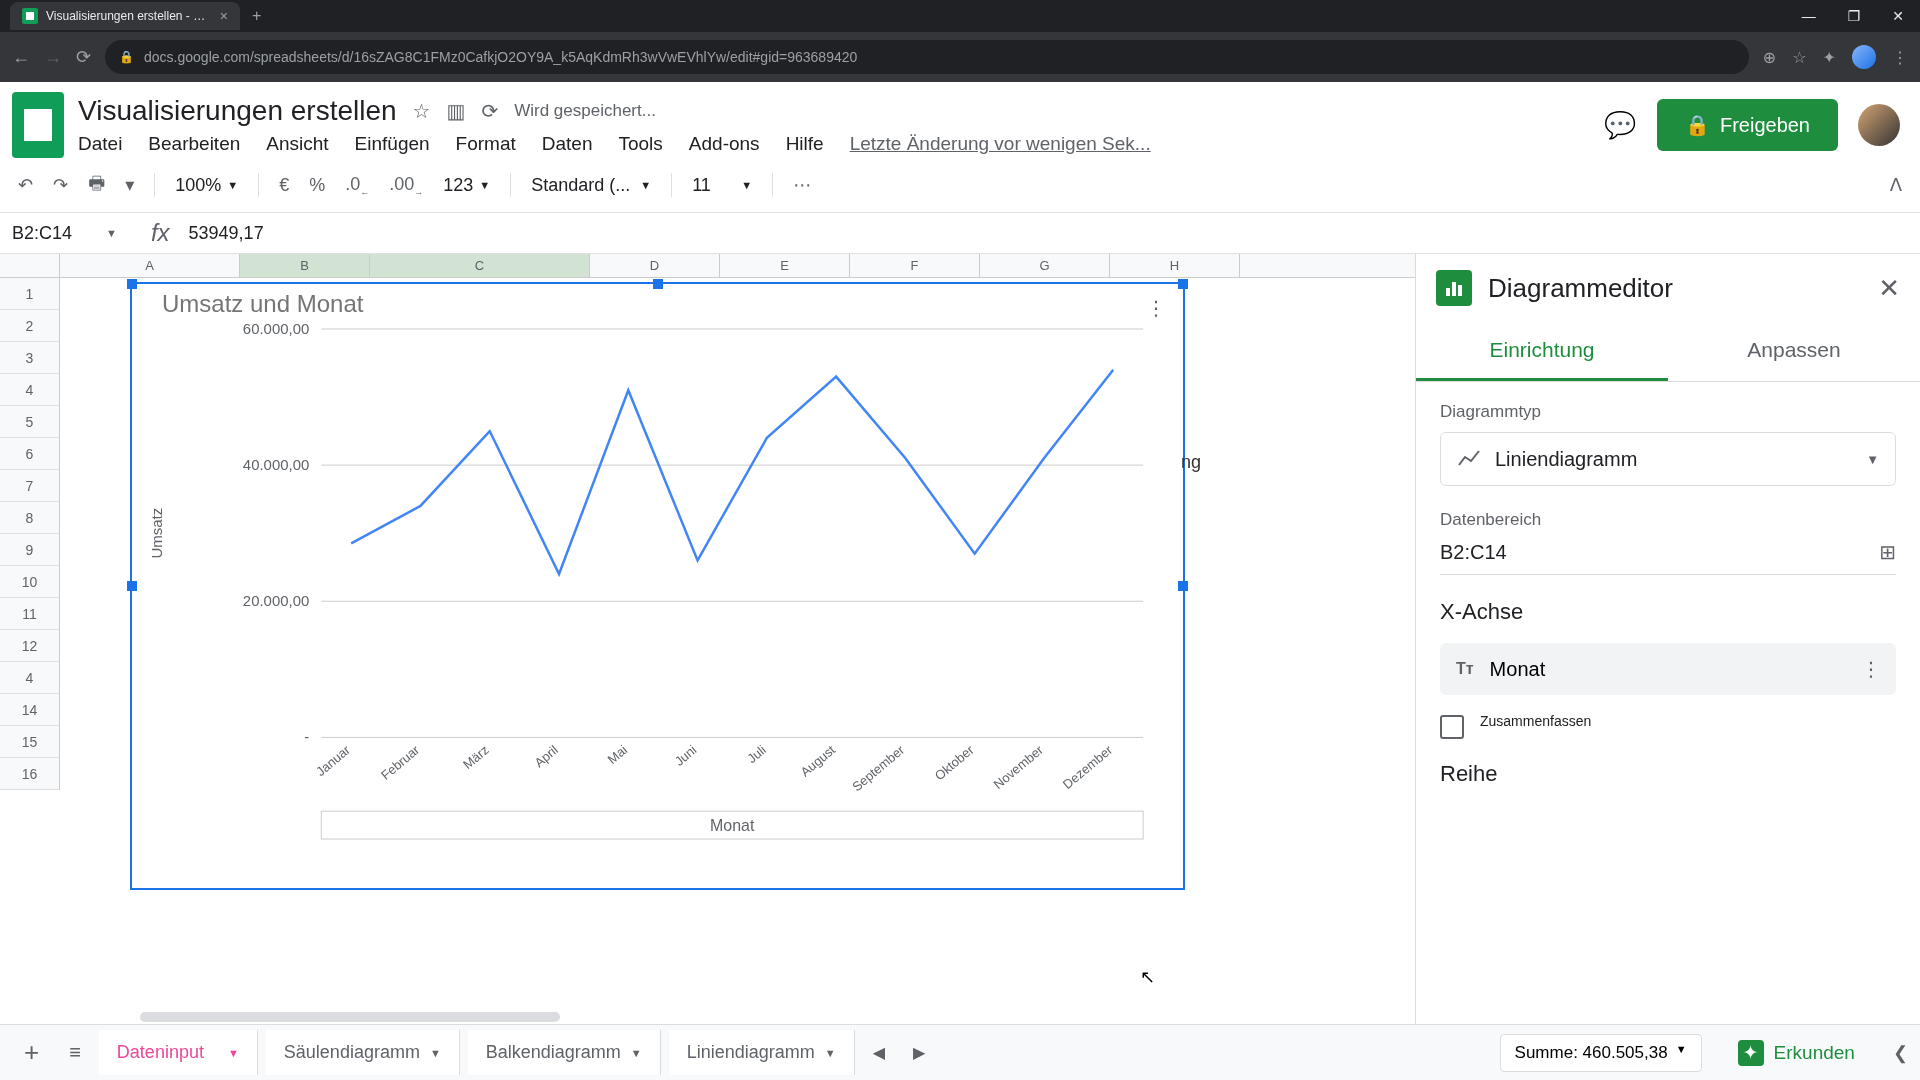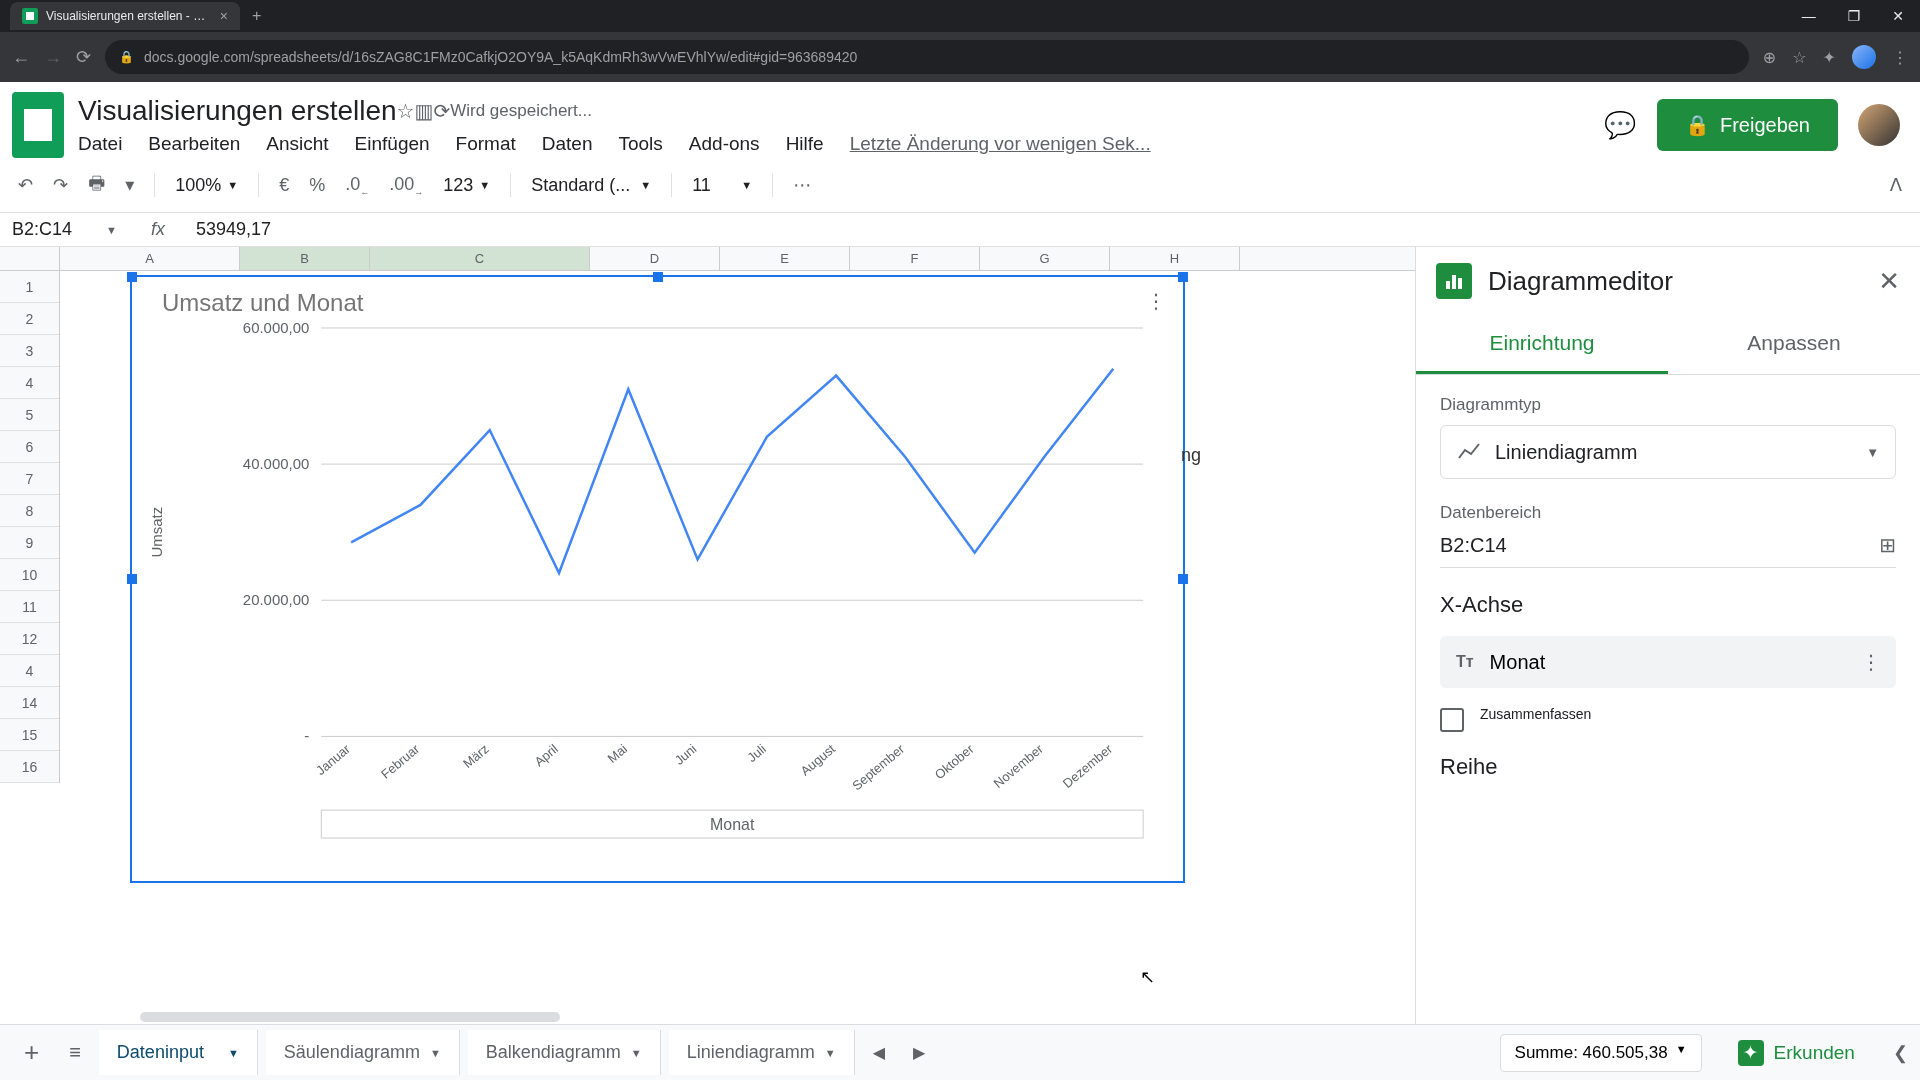--- a/index.html
+++ b/index.html
@@ -24,21 +24,21 @@
 .addr-right { display: flex; gap: 16px; align-items: center; }
 .addr-right span { color: #e8eaed; font-size: 16px; }
 .avatar-sm { width: 24px; height: 24px; border-radius: 50%; background: linear-gradient(135deg,#8ab4f8,#1a73e8); }
 
 
 .app-area { background: #fff; height: calc(100% - 82px); display: flex; flex-direction: column; }
 .app-header { display: flex; align-items: center; padding: 10px 20px 0 12px; gap: 14px; }
 .sheets-logo { width: 52px; height: 66px; background: #0f9d58; position: relative; border-radius: 4px; display:flex; align-items:center; justify-content:center; }
 .sheets-logo::after { content:''; width:28px; height:32px; background:#fff; }
 .doc-meta { flex: 1; }
-.doc-title-row { display: flex; align-items: center; }
+.doc-title-row { display: flex; align-items: center; gap: 16px; }
 .doc-title { font-size: 28px; color: #202124; }
 .header-icon { color: #5f6368; font-size: 20px; cursor: pointer; }
 .saving { color: #5f6368; font-size: 17px; }
 .menu-bar { display: flex; gap: 26px; margin-top: 6px; font-size: 19px; color: #202124; }
 .menu-item { cursor: pointer; }
 .last-edit { color: #5f6368; text-decoration: underline; }
 .header-right { display: flex; align-items: center; gap: 20px; }
 .comment-icon { color: #5f6368; font-size: 26px; }
 .share-btn { background: #1e8e3e; color: #fff; padding: 14px 28px; border-radius: 6px; font-size: 20px; font-weight: 500; display: flex; align-items: center; gap: 10px; cursor: pointer; }
 .avatar-lg { width: 42px; height: 42px; border-radius: 50%; background: linear-gradient(135deg,#d4a574,#333); }
@@ -47,40 +47,40 @@
 .toolbar { display: flex; align-items: center; padding: 12px 18px; gap: 20px; border-bottom: 1px solid #e0e0e0; }
 .toolbar-btn { color: #5f6368; font-size: 18px; cursor: pointer; }
 .toolbar-sep { width: 1px; height: 24px; background: #e0e0e0; }
 .toolbar-dd { display: flex; align-items: center; gap: 6px; font-size: 18px; color: #202124; }
 .collapse-btn { margin-left: auto; font-size: 18px; color: #5f6368; }
 
 
 .formula-bar { display: flex; align-items: center; padding: 6px 12px; border-bottom: 1px solid #e0e0e0; gap: 14px; }
 .cell-ref { width: 80px; font-size: 18px; color: #202124; }
 .dd-arrow { font-size: 11px; color: #5f6368; }
-.fx { font-style: italic; font-size: 18px; color: #5f6368; margin-left: 20px; margin-right: 17px; }
+.fx { font-style: italic; font-size: 24px; color: #5f6368; margin-left: 20px; margin-right: 5px; }
 .formula-val { font-size: 18px; color: #212121; }
 
 
 .main-row { display: flex; flex: 1; overflow: hidden; }
 .sheet-area { flex: 1; position: relative; background: #fff; }
 
 .col-headers { display: flex; background: #f8f9fa; border-bottom: 1px solid #ccc; height: 24px; }
 .corner { width: 60px; border-right: 1px solid #ccc; }
 .col-h { border-right: 1px solid #ccc; text-align: center; font-size: 13px; color: #5f6368; line-height: 24px; }
 .col-h.sel { background: #d2e3d4; }
 .row-headers { position: absolute; top: 24px; left: 0; width: 60px; background: #f8f9fa; border-right: 1px solid #ccc; }
 .row-h { height: 32px; text-align: center; font-size: 14px; color: #5f6368; line-height: 32px; border-bottom: 1px solid #e0e0e0; }
 .sheet-grid { position: absolute; top: 24px; left: 60px; right: 0; bottom: 0; }
 
 
 .chart-box { position: absolute; top: 4px; left: 70px; width: 1055px; height: 608px; background: #fff; border: 2px solid #1a73e8; }
 .sel-handle { width: 10px; height: 10px; background: #1a73e8; position: absolute; }
 .chart-menu { position: absolute; top: 12px; right: 18px; font-size: 20px; color: #5f6368; cursor: pointer; letter-spacing: -1px; }
-.chart-title { font-size: 24px; color: #757575; padding: 12px 0 0 30px; }
+.chart-title { font-size: 24px; color: #757575; padding: 6px 0 0 30px; }
 .chart-svg { width: 100%; height: 530px; }
 .overflow-text { position: absolute; top: 168px; right: -18px; font-size: 18px; color: #333; }
 
 
 .chart-editor { width: 505px; border-left: 1px solid #dadce0; display: flex; flex-direction: column; background: #fff; }
 .editor-header { display: flex; align-items: center; padding: 16px 20px; gap: 16px; }
 .editor-icon { width: 36px; height: 36px; background: #1e8e3e; border-radius: 4px; display:flex; align-items:center; justify-content:center; }
 .editor-icon svg { fill: #fff; }
 .editor-title { font-size: 26px; color: #202124; flex: 1; }
 .editor-close { font-size: 26px; color: #5f6368; cursor: pointer; }
@@ -98,21 +98,21 @@
 .ed-axis-box { background: #f1f3f4; border-radius: 6px; padding: 14px 16px; display: flex; align-items: center; gap: 16px; font-size: 20px; margin-bottom: 18px; }
 .ed-axis-menu { margin-left: auto; color: #5f6368; font-size: 20px; letter-spacing: -1px; }
 .ed-check-row { display: flex; align-items: flex-start; gap: 16px; font-size: 14px; color: #202124; margin-bottom: 22px; }
 .ed-checkbox { width: 24px; height: 24px; border: 2px solid #5f6368; border-radius: 3px; margin-top: 2px; }
 
 
 .sheet-tabs { height: 56px; border-top: 1px solid #dadce0; display: flex; align-items: center; padding: 0 12px; gap: 8px; background: #f8f9fa; }
 .sheet-add { font-size: 26px; color: #5f6368; padding: 0 12px; cursor: pointer; }
 .sheet-menu { font-size: 20px; color: #5f6368; padding: 0 10px; cursor: pointer; }
 .sheet-tab { padding: 12px 18px; font-size: 18px; color: #5f6368; border-right: 1px solid #dadce0; display: flex; align-items: center; gap: 10px; cursor: pointer; background: #fff; }
-.sheet-tab.active { color: #0c4a6e; font-weight: 500; gap: 24px; }
+.sheet-tab.active { color: #ec4899; font-weight: 500; gap: 24px; }
 .sheet-nav { font-size: 16px; color: #5f6368; padding: 0 10px; }
 .sum-box { border: 1px solid #dadce0; border-radius: 4px; padding: 8px 14px; font-size: 17px; display: flex; gap: 8px; background: #fff; margin-left: auto; justify-content: flex-end; }
 .explore-btn { display: flex; align-items: center; gap: 10px; padding: 8px 16px; font-size: 19px; color: #1e8e3e; font-weight: 500; margin-left: 12px; }
 .explore-icon { width: 26px; height: 26px; background: #1e8e3e; border-radius: 4px; display:flex; align-items:center; justify-content:center; color:#fff; }
 .collapse-right { font-size: 18px; color: #5f6368; margin-left: 14px; }
 
 .cursor-arrow { position: absolute; top: 966px; left: 1140px; font-size: 18px; color: #000; pointer-events: none; z-index: 999; }
 .scroll-h { position:absolute; bottom:2px; left:80px; width:420px; height:10px; background:#dadce0; border-radius:5px; }
 </style>
 </head>

